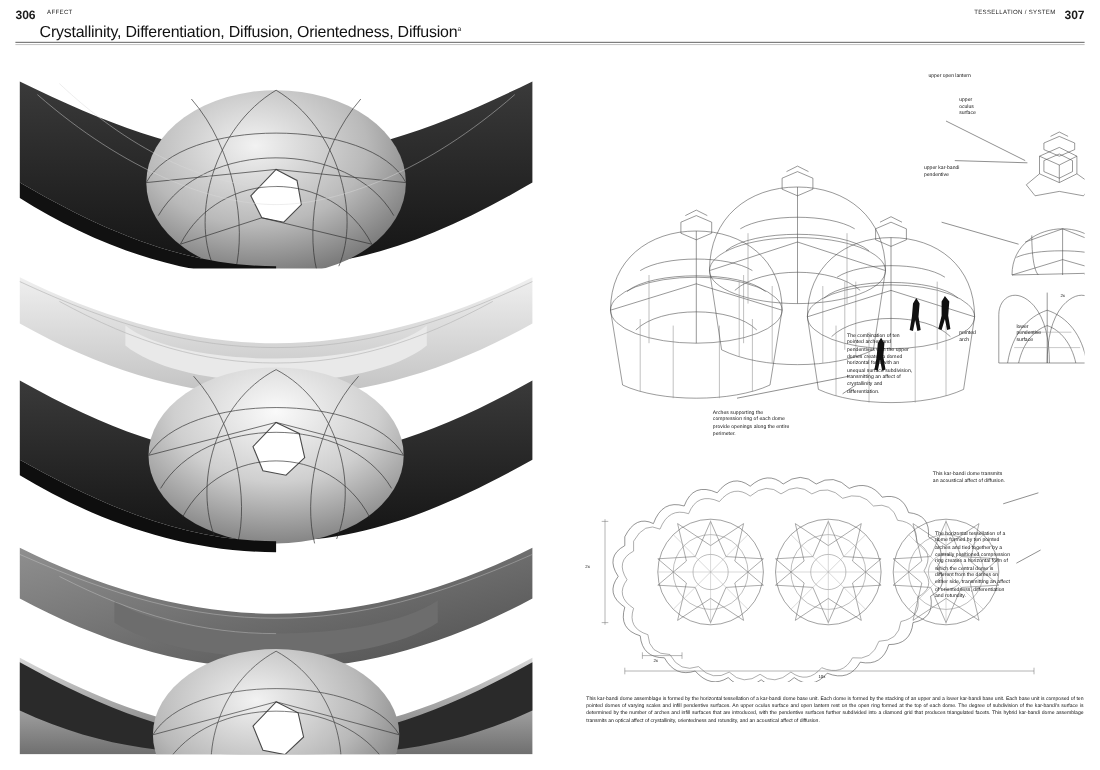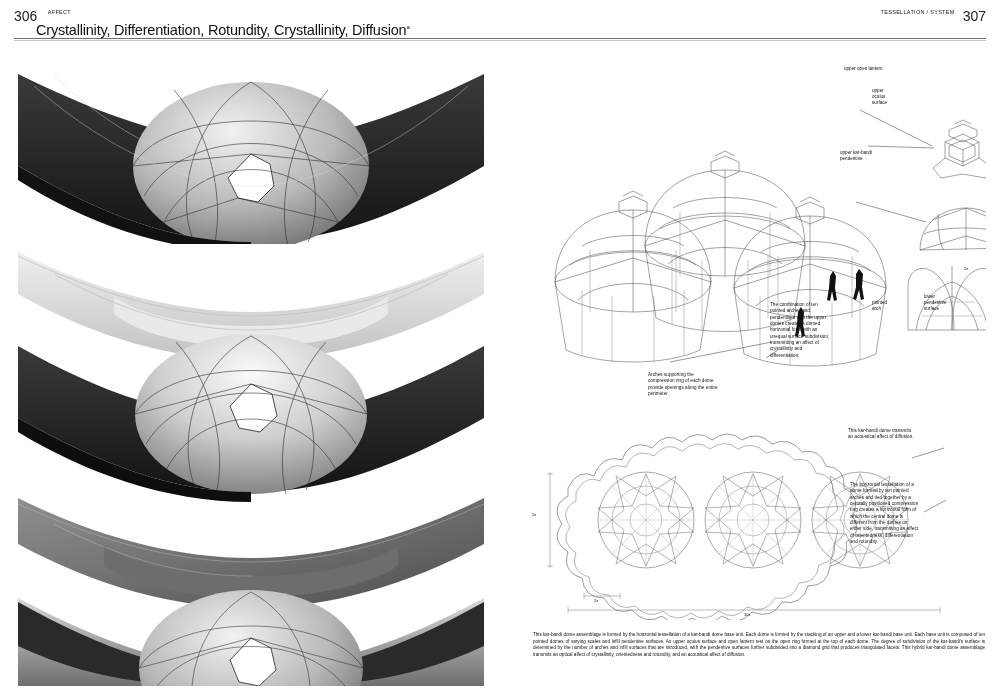--- a/index.html
+++ b/index.html
@@ -10,21 +10,21 @@
     color:#1a1a1a;
     overflow:hidden;
     position:relative;
   }
   .page{position:absolute;inset:0;}
 
   
   .hdr-left{position:absolute;left:14px;top:6px;width:480px;}
   .hdr-right{position:absolute;right:14px;top:6px;width:470px;text-align:right;}
   .folio{
-    font-size:14px;font-weight:normal;display:inline-block;vertical-align:top;
+    font-size:11px;font-weight:bold;display:inline-block;vertical-align:top;
     padding-top:2px;
   }
   .runhead{
     font-size:5.5px;letter-spacing:.3px;display:inline-block;
     padding-left:6px;vertical-align:top;padding-top:3px;color:#222;
   }
   .hdr-title{
     font-size:14.5px;font-weight:400;letter-spacing:-.2px;
     margin-top:-2px;color:#111;
   }
@@ -65,21 +65,21 @@
 </style>
 </head>
 <body>
 
 <div class="page">
 
   <div class="hdr-left clearfix">
     <span class="folio">306</span>
     <span class="runhead">AFFECT</span>
     <div class="hdr-title">
-      <span>Crystallinity, Differentiation, Rotundity, Crystallinity, Diffusion</span><span class="sup">a</span>
+      <span>Crystallinity, Differentiation, Diffusion, Orientedness, Diffusion</span><span class="sup">a</span>
     </div>
   </div>
 
   <div class="hdr-right">
     <div class="clearfix">
       <span class="folio">307</span>
       <span class="runhead">TESSELLATION / SYSTEM</span>
     </div>
   </div>
 

